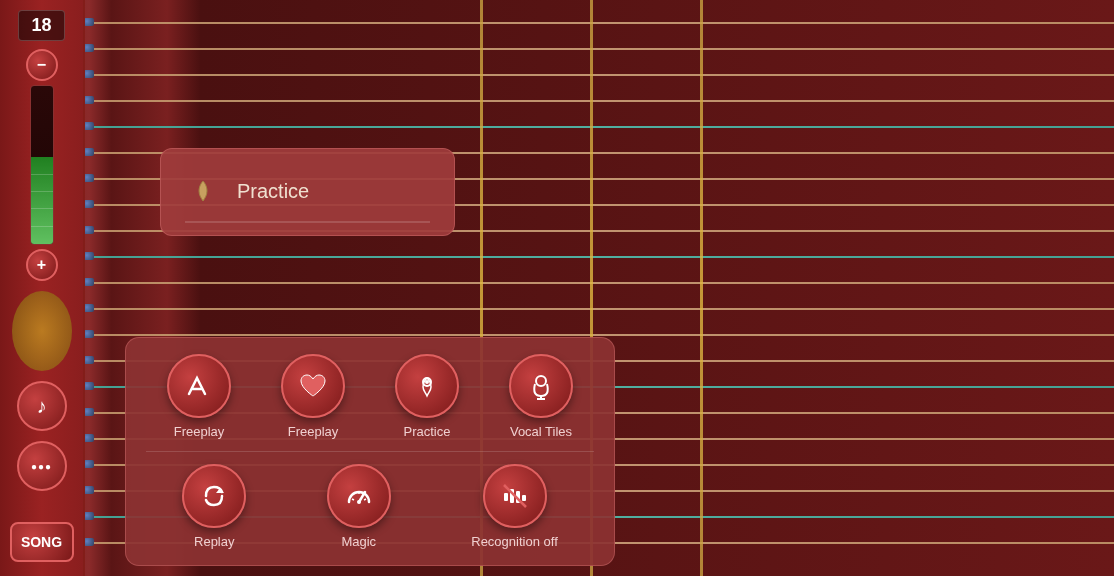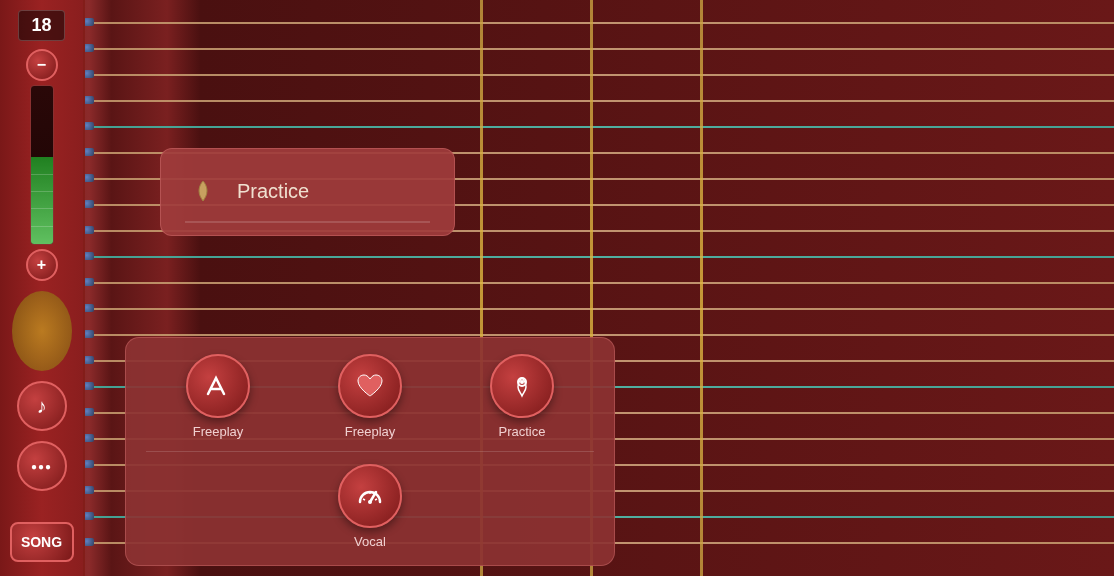--- a/index.html
+++ b/index.html
@@ -416,32 +416,65 @@
     <div class="toolbar-item">
       <div class="toolbar-circle">
         <svg width="32" height="32" viewBox="0 0 32 32">
           <circle cx="16" cy="12" r="4" fill="none" stroke="#fff" stroke-width="2"></circle>
           <path d="M16 8 C16 8, 12 12, 12 17 C12 20, 14 22, 16 26 C18 22, 20 20, 20 17 C20 12, 16 8, 16 8Z" fill="none" stroke="#fff" stroke-width="1.5"></path>
           <circle cx="16" cy="12" r="2" fill="#fff"></circle>
         </svg>
       </div>
       <span class="toolbar-label">Practice</span>
     </div>
+    <div class="toolbar-item">
+      <div class="toolbar-circle">
+        <svg width="32" height="32" viewBox="0 0 32 32">
+          <circle cx="16" cy="11" r="5" fill="none" stroke="#fff" stroke-width="2"></circle>
+          <path d="M10 14 C8 22, 10 26, 16 26 C22 26, 24 22, 22 14" fill="none" stroke="#fff" stroke-width="2"></path>
+          <line x1="16" y1="26" x2="16" y2="29" stroke="#fff" stroke-width="2"></line>
+          <line x1="12" y1="29" x2="20" y2="29" stroke="#fff" stroke-width="2"></line>
+        </svg>
+      </div>
+      <span class="toolbar-label">Vocal Tiles</span>
+    </div>
   </div>
 
   <div class="toolbar-separator"></div>
 
   <div class="toolbar-row">
+    <div class="toolbar-item">
+      <div class="toolbar-circle">
+        <svg width="32" height="32" viewBox="0 0 32 32">
+          <path d="M8 16 C8 10, 11 7, 16 7 C20 7, 23 9, 24 12" fill="none" stroke="#fff" stroke-width="2.5" stroke-linecap="round"></path>
+          <polygon points="22,8 26,13 18,13" fill="#fff"></polygon>
+          <path d="M24 16 C24 22, 21 25, 16 25 C12 25, 9 23, 8 20" fill="none" stroke="#fff" stroke-width="2.5" stroke-linecap="round"></path>
+        </svg>
+      </div>
+      <span class="toolbar-label">Replay</span>
+    </div>
     <div class="toolbar-item">
       <div class="toolbar-circle">
         <svg width="32" height="32" viewBox="0 0 32 32">
           <path d="M6 22 A10 10 0 0 1 26 22" fill="none" stroke="#fff" stroke-width="2.5" stroke-linecap="round"></path>
           <line x1="16" y1="22" x2="22" y2="12" stroke="#fff" stroke-width="2.5" stroke-linecap="round"></line>
           <circle cx="16" cy="22" r="2" fill="#fff"></circle>
           <line x1="9" y1="19" x2="11" y2="20" stroke="#fff" stroke-width="1.5"></line>
           <line x1="23" y1="19" x2="21" y2="20" stroke="#fff" stroke-width="1.5"></line>
           <line x1="16" y1="12" x2="16" y2="14" stroke="#fff" stroke-width="1.5"></line>
         </svg>
       </div>
-      <span class="toolbar-label">Vocal</span>
+      <span class="toolbar-label">Magic</span>
+    </div>
+    <div class="toolbar-item">
+      <div class="toolbar-circle">
+        <svg width="32" height="32" viewBox="0 0 32 32">
+          <rect x="5" y="13" width="4" height="8" rx="1" fill="#fff"></rect>
+          <rect x="11" y="9" width="4" height="14" rx="1" fill="#fff"></rect>
+          <rect x="17" y="11" width="4" height="12" rx="1" fill="#fff"></rect>
+          <rect x="23" y="15" width="4" height="6" rx="1" fill="#fff"></rect>
+          <line x1="5" y1="5" x2="27" y2="27" stroke="#e06060" stroke-width="2.5"></line>
+        </svg>
+      </div>
+      <span class="toolbar-label">Recognition off</span>
     </div>
   </div>
 </div>
 
 </body></html>

